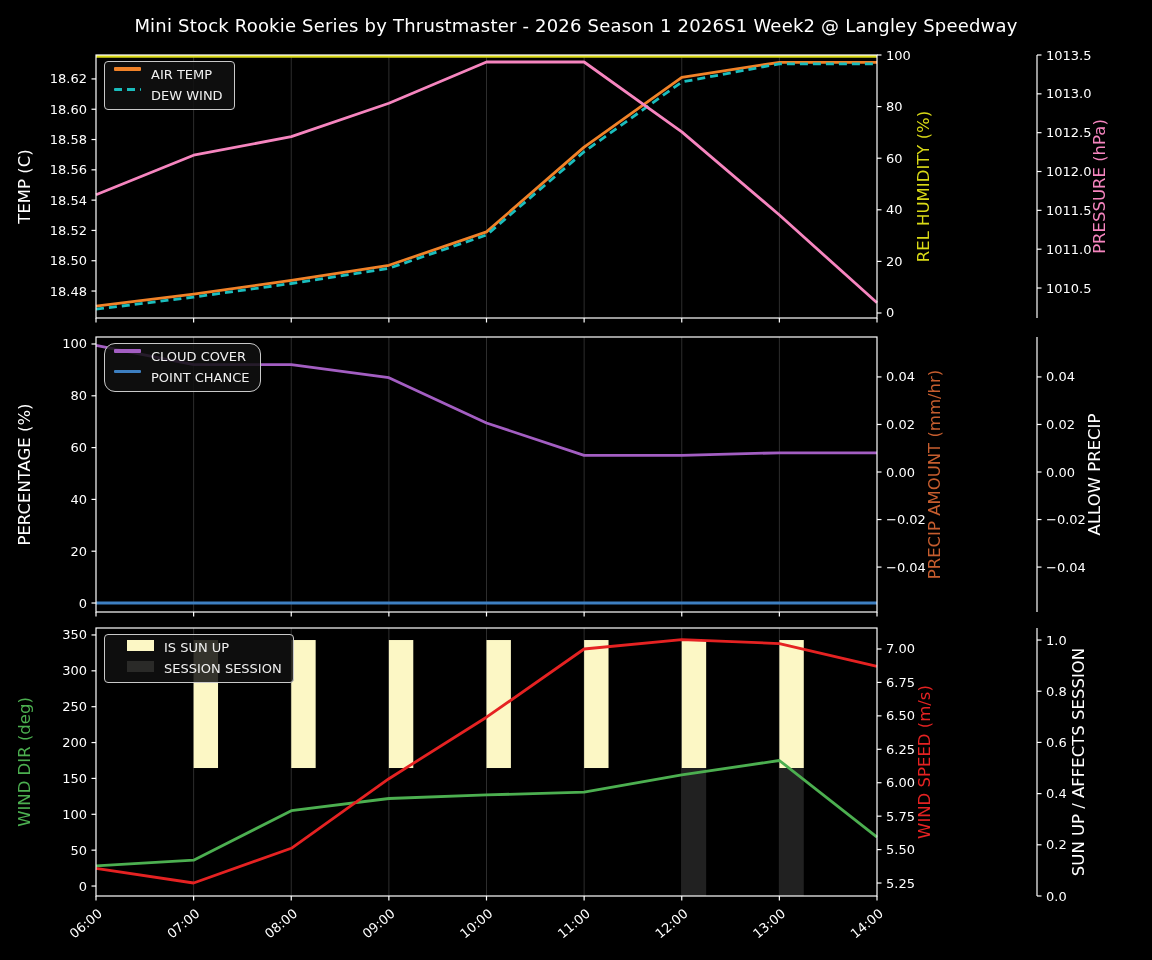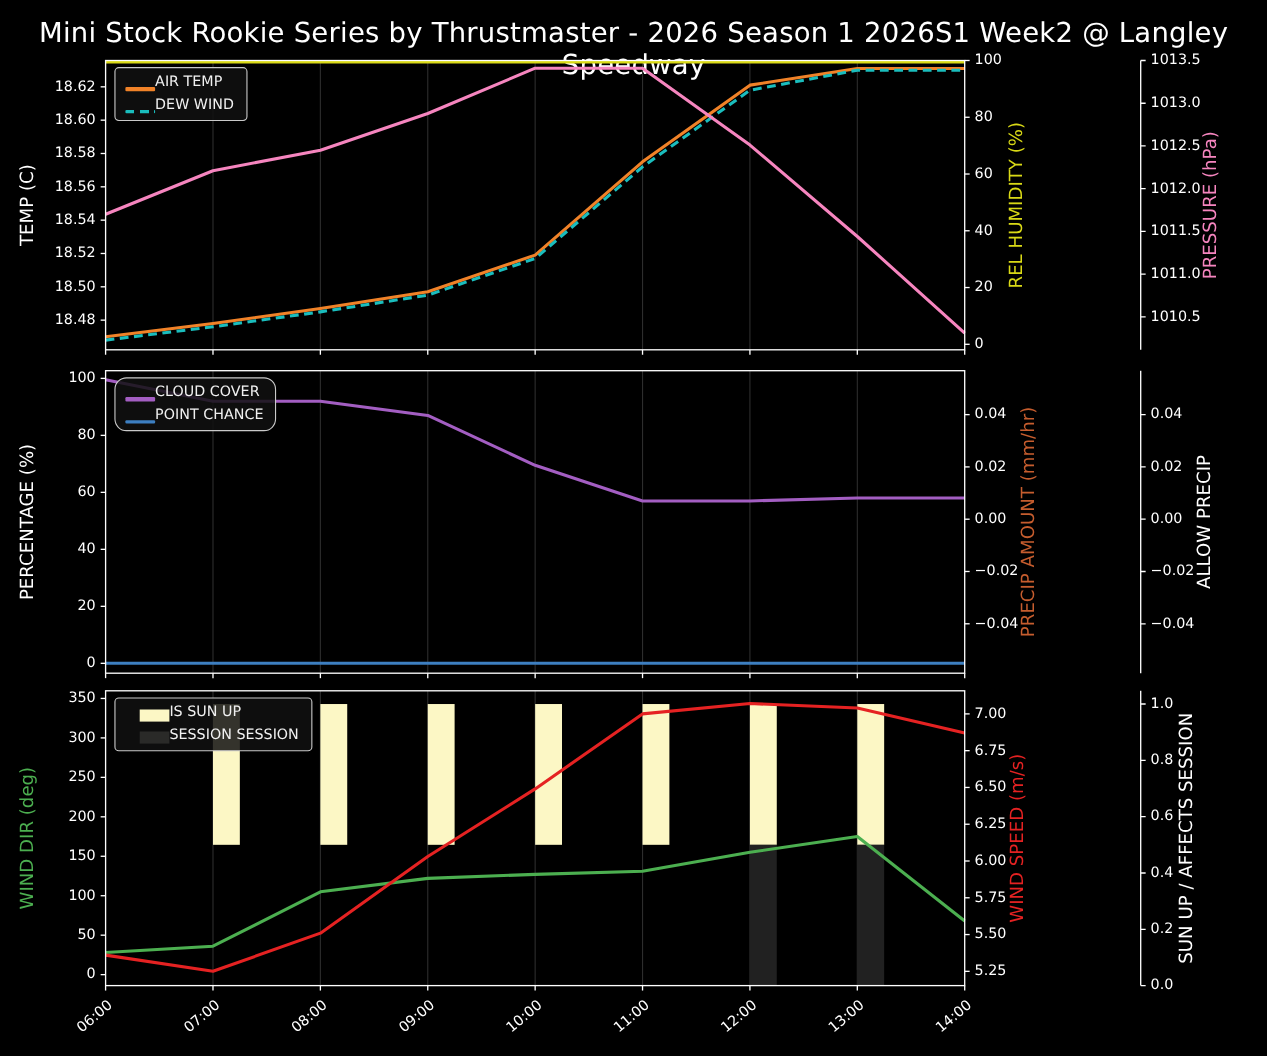--- a/index.html
+++ b/index.html
@@ -1,25 +1,25 @@
 <!DOCTYPE html>
 <html><head>
 <meta charset="utf-8">
 <style>
   html,body{margin:0;padding:0;background:#000;}
   .fig{position:relative;width:1152px;height:960px;background:#000;overflow:hidden;
        font-family:"DejaVu Sans","Liberation Sans",sans-serif;}
   .title{position:absolute;top:15px;left:0;width:100%;text-align:center;
-         color:#fff;font-size:25px;letter-spacing:.2px;}
+         color:#fff;font-size:18px;letter-spacing:.2px;}
   svg{position:absolute;top:0;left:0;}
   svg text{font-family:"DejaVu Sans","Liberation Sans",sans-serif;}
   .legend{position:absolute;background:rgba(16,16,16,.85);border:1px solid #c9c9c9;
           border-radius:4px;padding:5px 11px 6px 9px;display:flex;flex-direction:column;
           gap:5px;z-index:5;}
-  .legend-row{display:flex;align-items:flex-end;gap:0;}
+  .legend-row{display:flex;align-items:flex-start;gap:10px;}
   .sw-line{width:27px;height:3.5px;border-radius:1px;flex:none;}
   .sw-patch{width:27px;height:11px;flex:none;}
   .legend-label{color:#f0f0f0;font-size:13px;line-height:1.2;white-space:nowrap;}
 </style>
 </head>
 <body>
 
 <div class="fig">
   <div class="title">Mini Stock Rookie Series by Thrustmaster - 2026 Season 1 2026S1 Week2 @ Langley Speedway</div>
   <svg id="chart-svg" width="1152" height="960" viewBox="0 0 1152 960">

